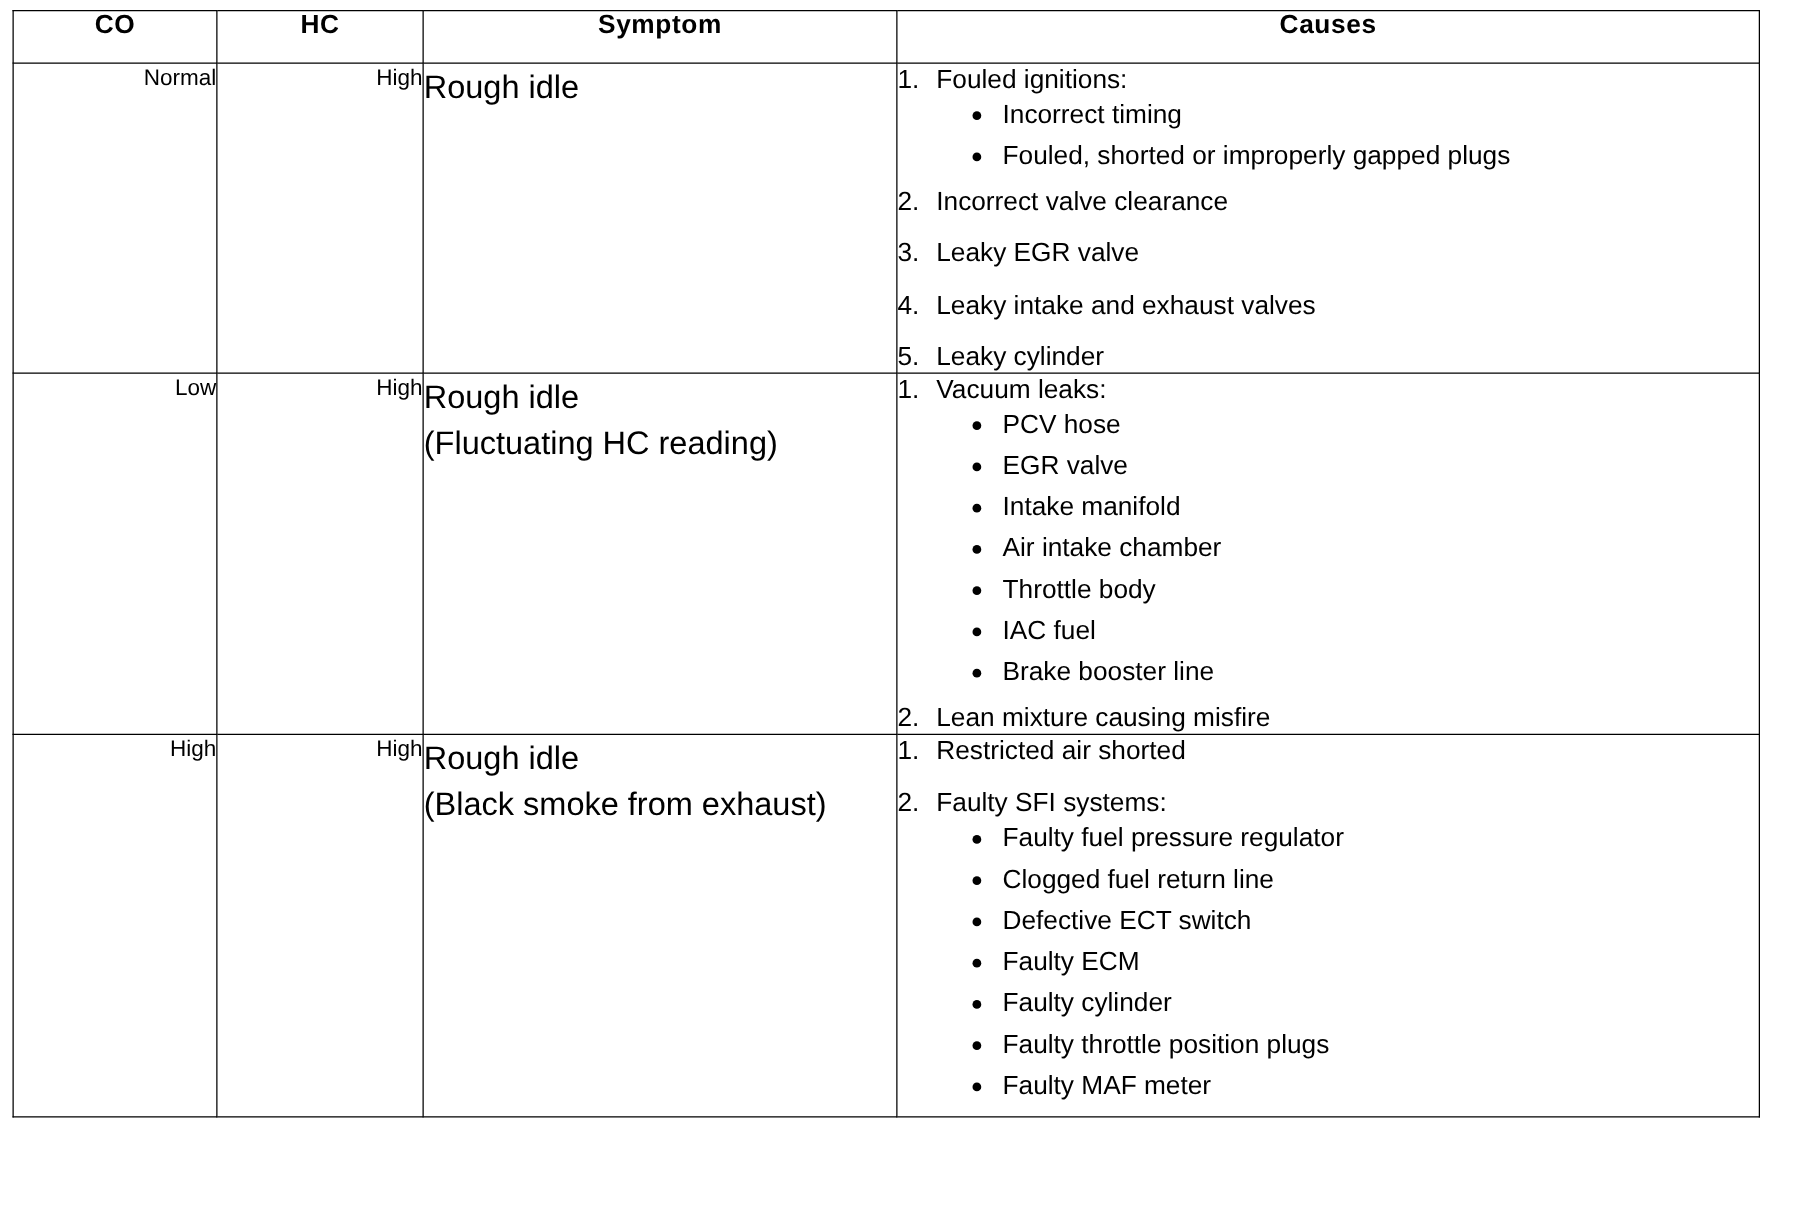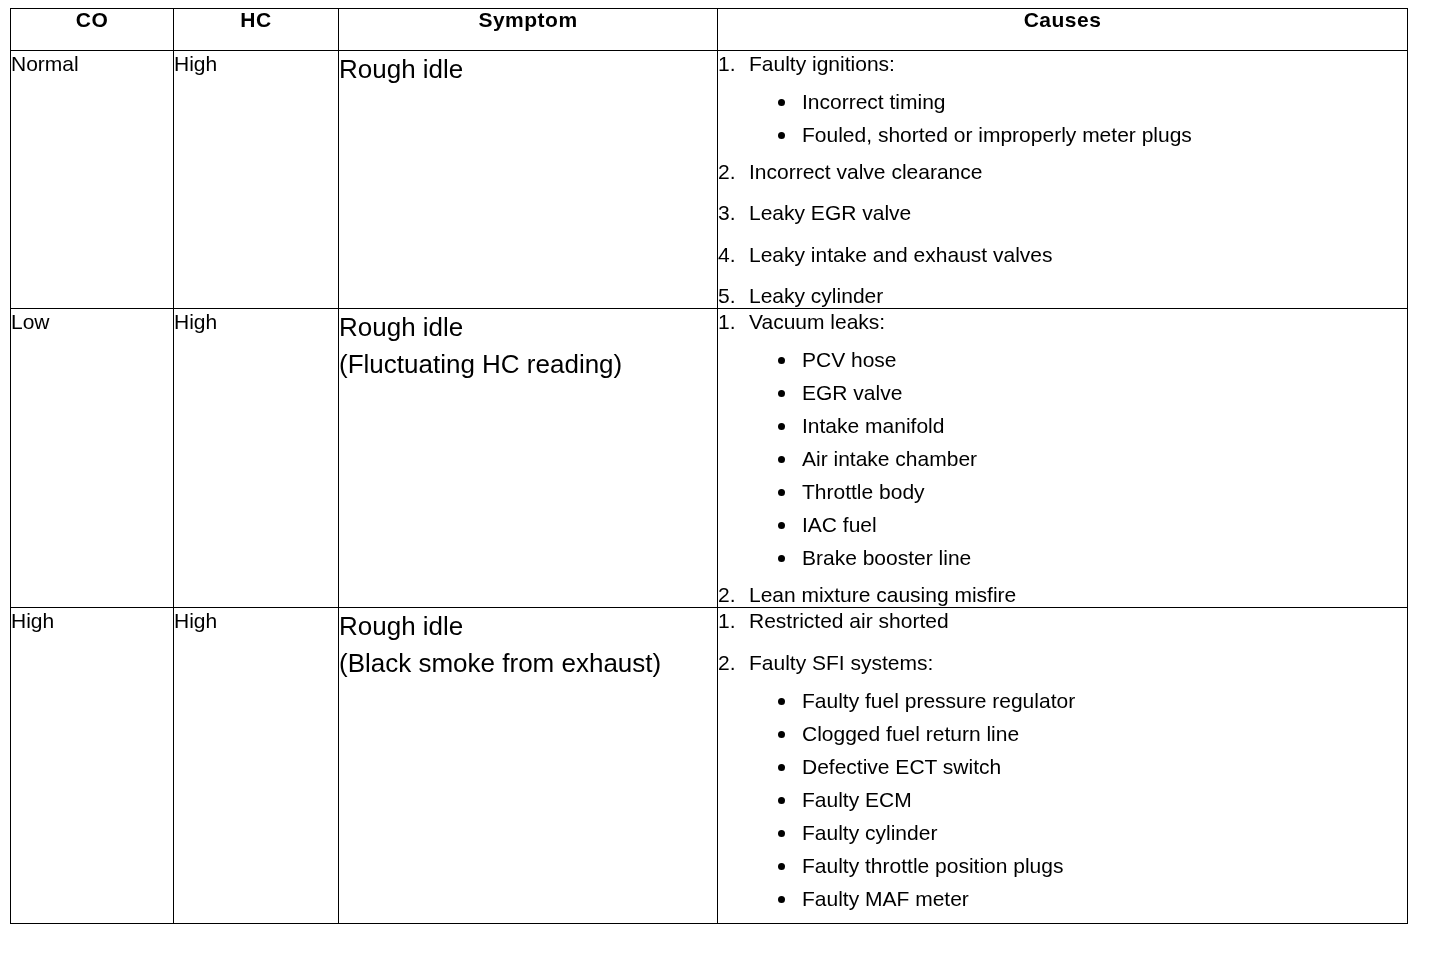--- a/index.html
+++ b/index.html
@@ -51,23 +51,24 @@
     font-size: 21px;
     font-weight: bold;
     letter-spacing: 0.5px;
     padding: 9px 0 0 0;
     line-height: 1;
   }
 
   
   td.cell-co,
   td.cell-hc {
-    font-size: 21px;
+    font-size: 18px;
     padding: 14px 0 0 12px;
     line-height: 1.28;
+    text-align: right;
   }
 
   td.cell-symptom {
     font-size: 26px;
     padding: 14px 0 0 14px;
     line-height: 1.42;
   }
   td.cell-symptom .sym-line { display: block; white-space: nowrap; }
 
   td.cell-causes {
@@ -88,21 +89,21 @@
   .cause-num > .num {
     position: absolute;
     left: 0;
     top: 0;
   }
   .cause-num.has-subs { margin-bottom: 14px; }
 
   
   .sub-list {
     display: block;
-    margin-top: 15px;
+    margin-top: 5px;
   }
   .sub-item {
     display: block;
     position: relative;
     padding-left: 53px;
     line-height: 1.0;
     margin-bottom: 12px;
     white-space: nowrap;
   }
   .sub-item:last-child { margin-bottom: 0; }
@@ -139,23 +140,23 @@
     </thead>
 
     <tbody id="table-body">
         <tr>
           <td class="cell-co">Normal</td>
           <td class="cell-hc">High</td>
           <td class="cell-symptom">
             <span class="sym-line">Rough idle</span>
           </td>
           <td class="cell-causes">
-            <div class="cause-num has-subs"><span class="num">1.</span><span class="txt">Faulty ignitions:</span><div class="sub-list">
+            <div class="cause-num has-subs"><span class="num">1.</span><span class="txt">Fouled ignitions:</span><div class="sub-list">
                 <div class="sub-item"><span class="bullet"></span><span>Incorrect timing</span></div>
-                <div class="sub-item"><span class="bullet"></span><span>Fouled, shorted or improperly meter plugs</span></div>
+                <div class="sub-item"><span class="bullet"></span><span>Fouled, shorted or improperly gapped plugs</span></div>
               </div></div>
             <div class="cause-num"><span class="num">2.</span><span class="txt">Incorrect valve clearance</span></div>
             <div class="cause-num"><span class="num">3.</span><span class="txt">Leaky EGR valve</span></div>
             <div class="cause-num"><span class="num">4.</span><span class="txt">Leaky intake and exhaust valves</span></div>
             <div class="cause-num"><span class="num">5.</span><span class="txt">Leaky cylinder</span></div>
           </td>
         </tr>
         <tr>
           <td class="cell-co">Low</td>
           <td class="cell-hc">High</td>

